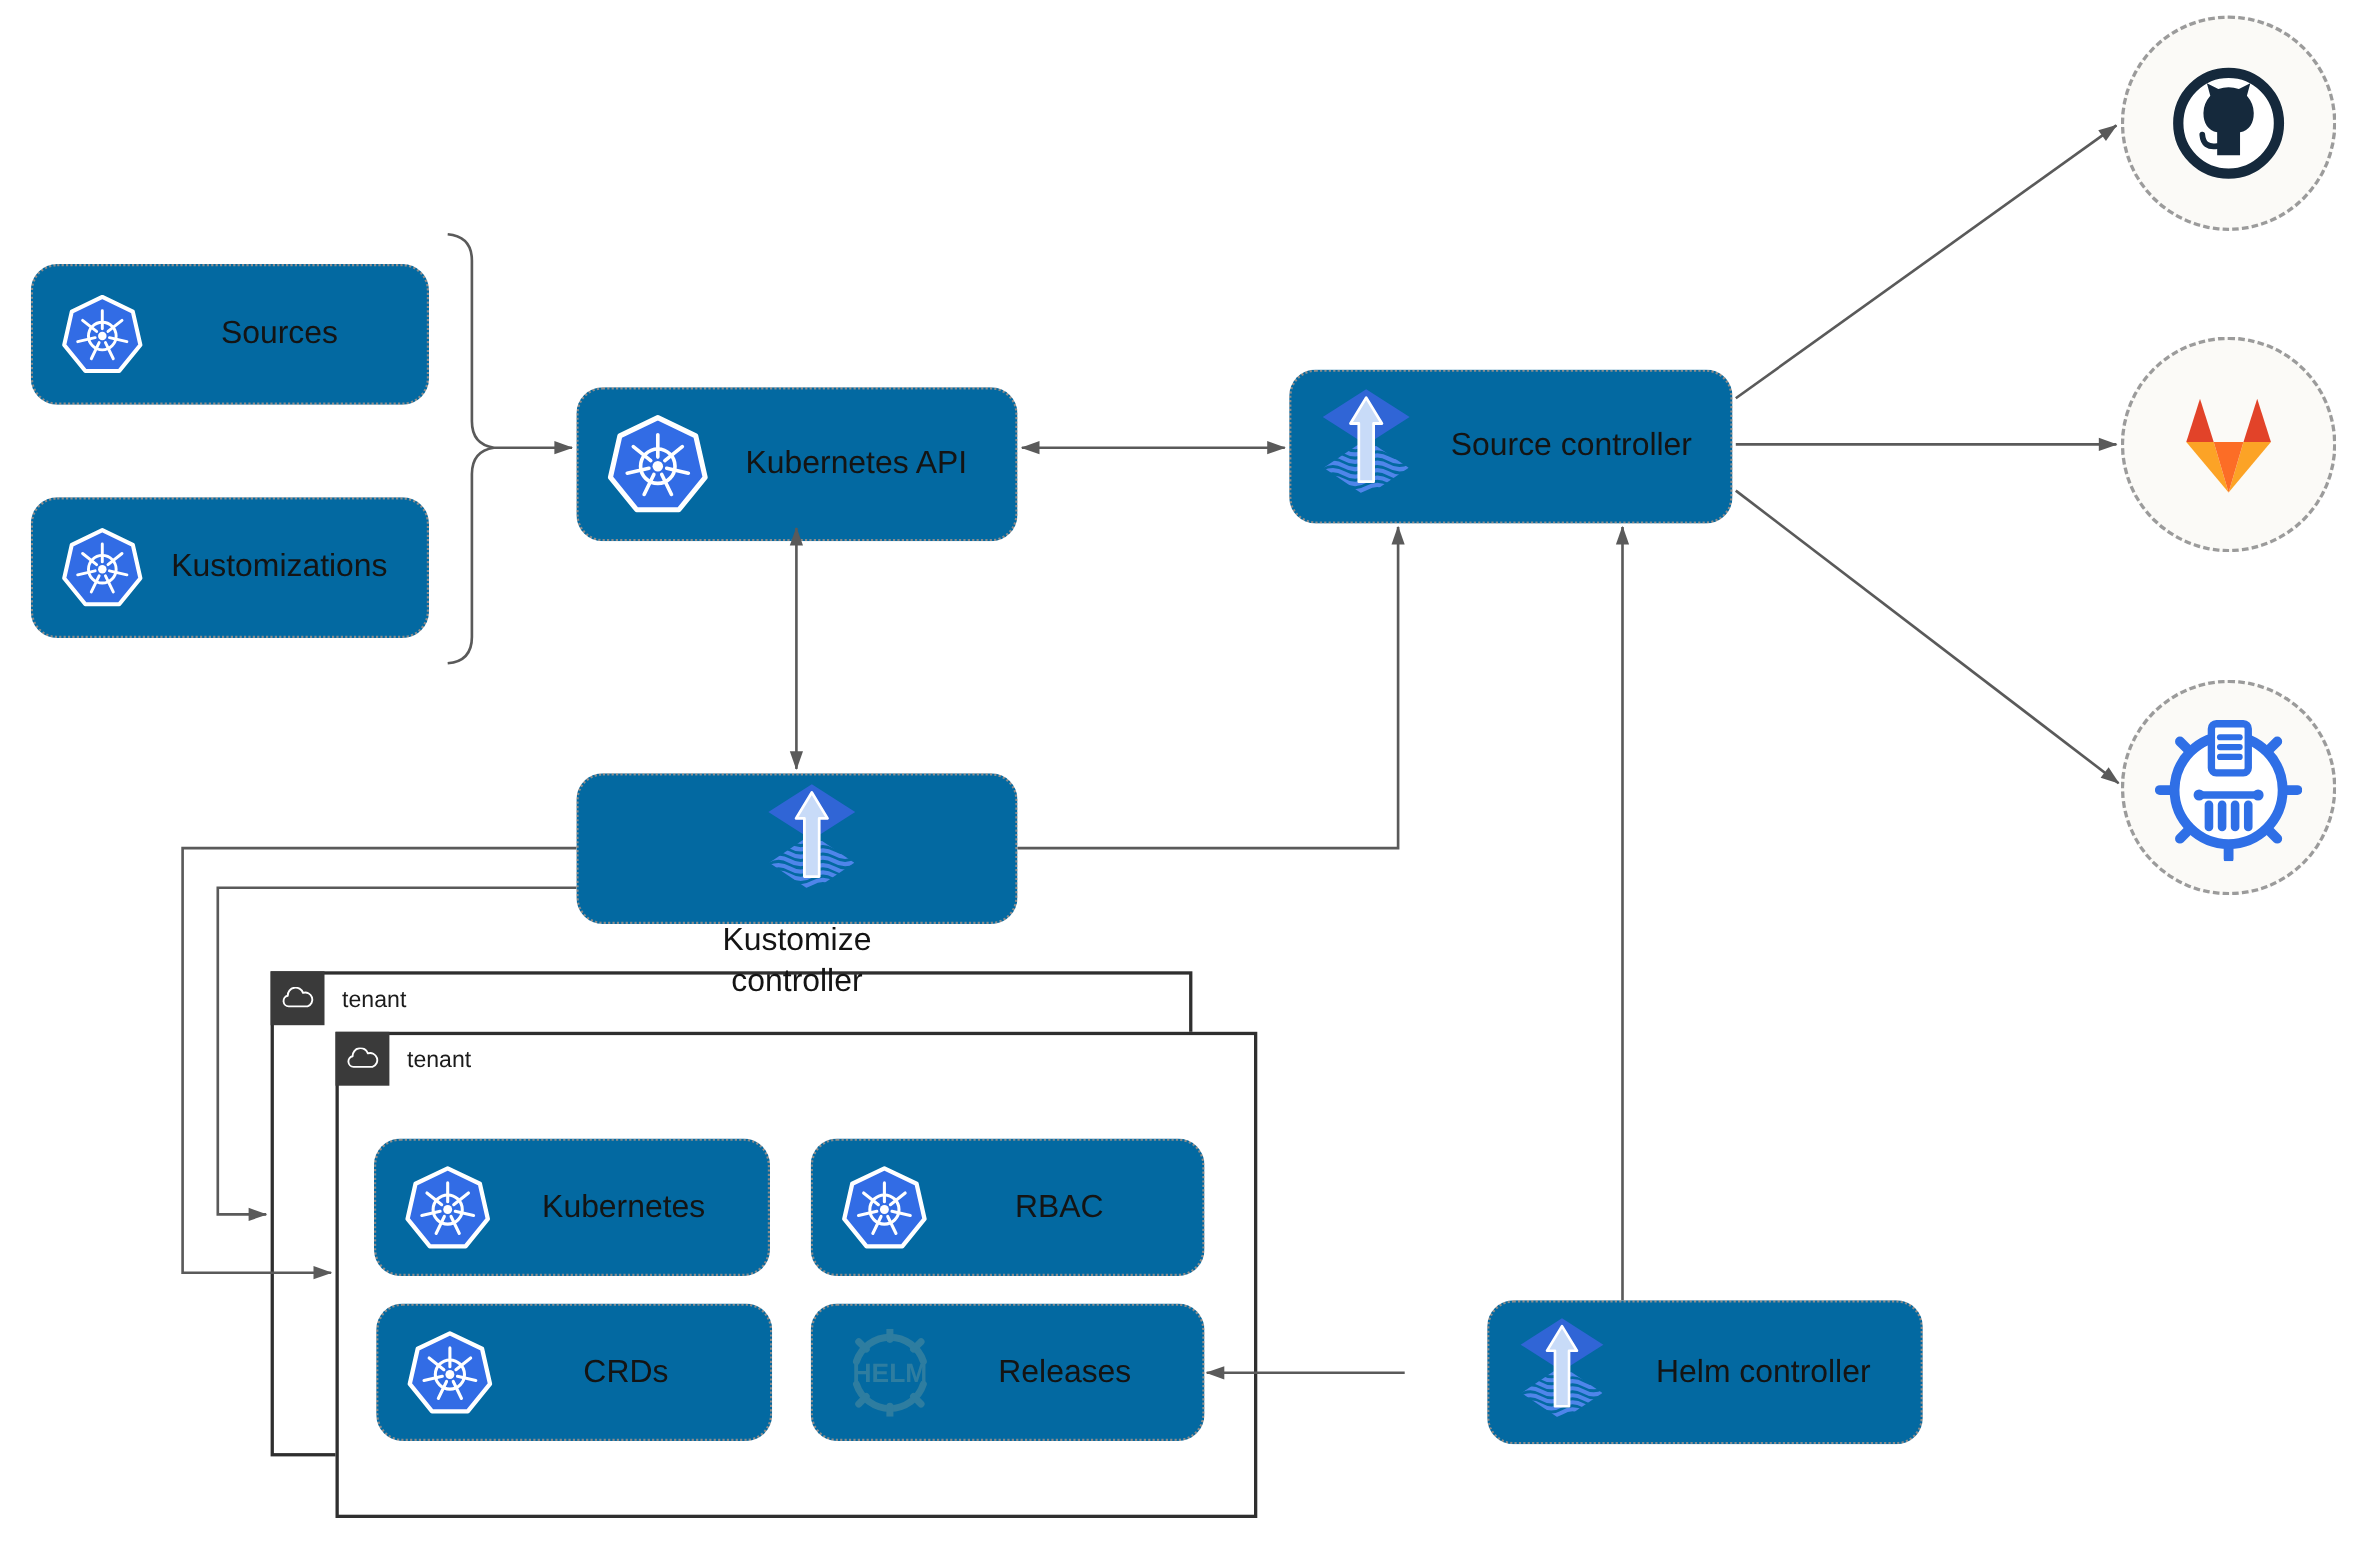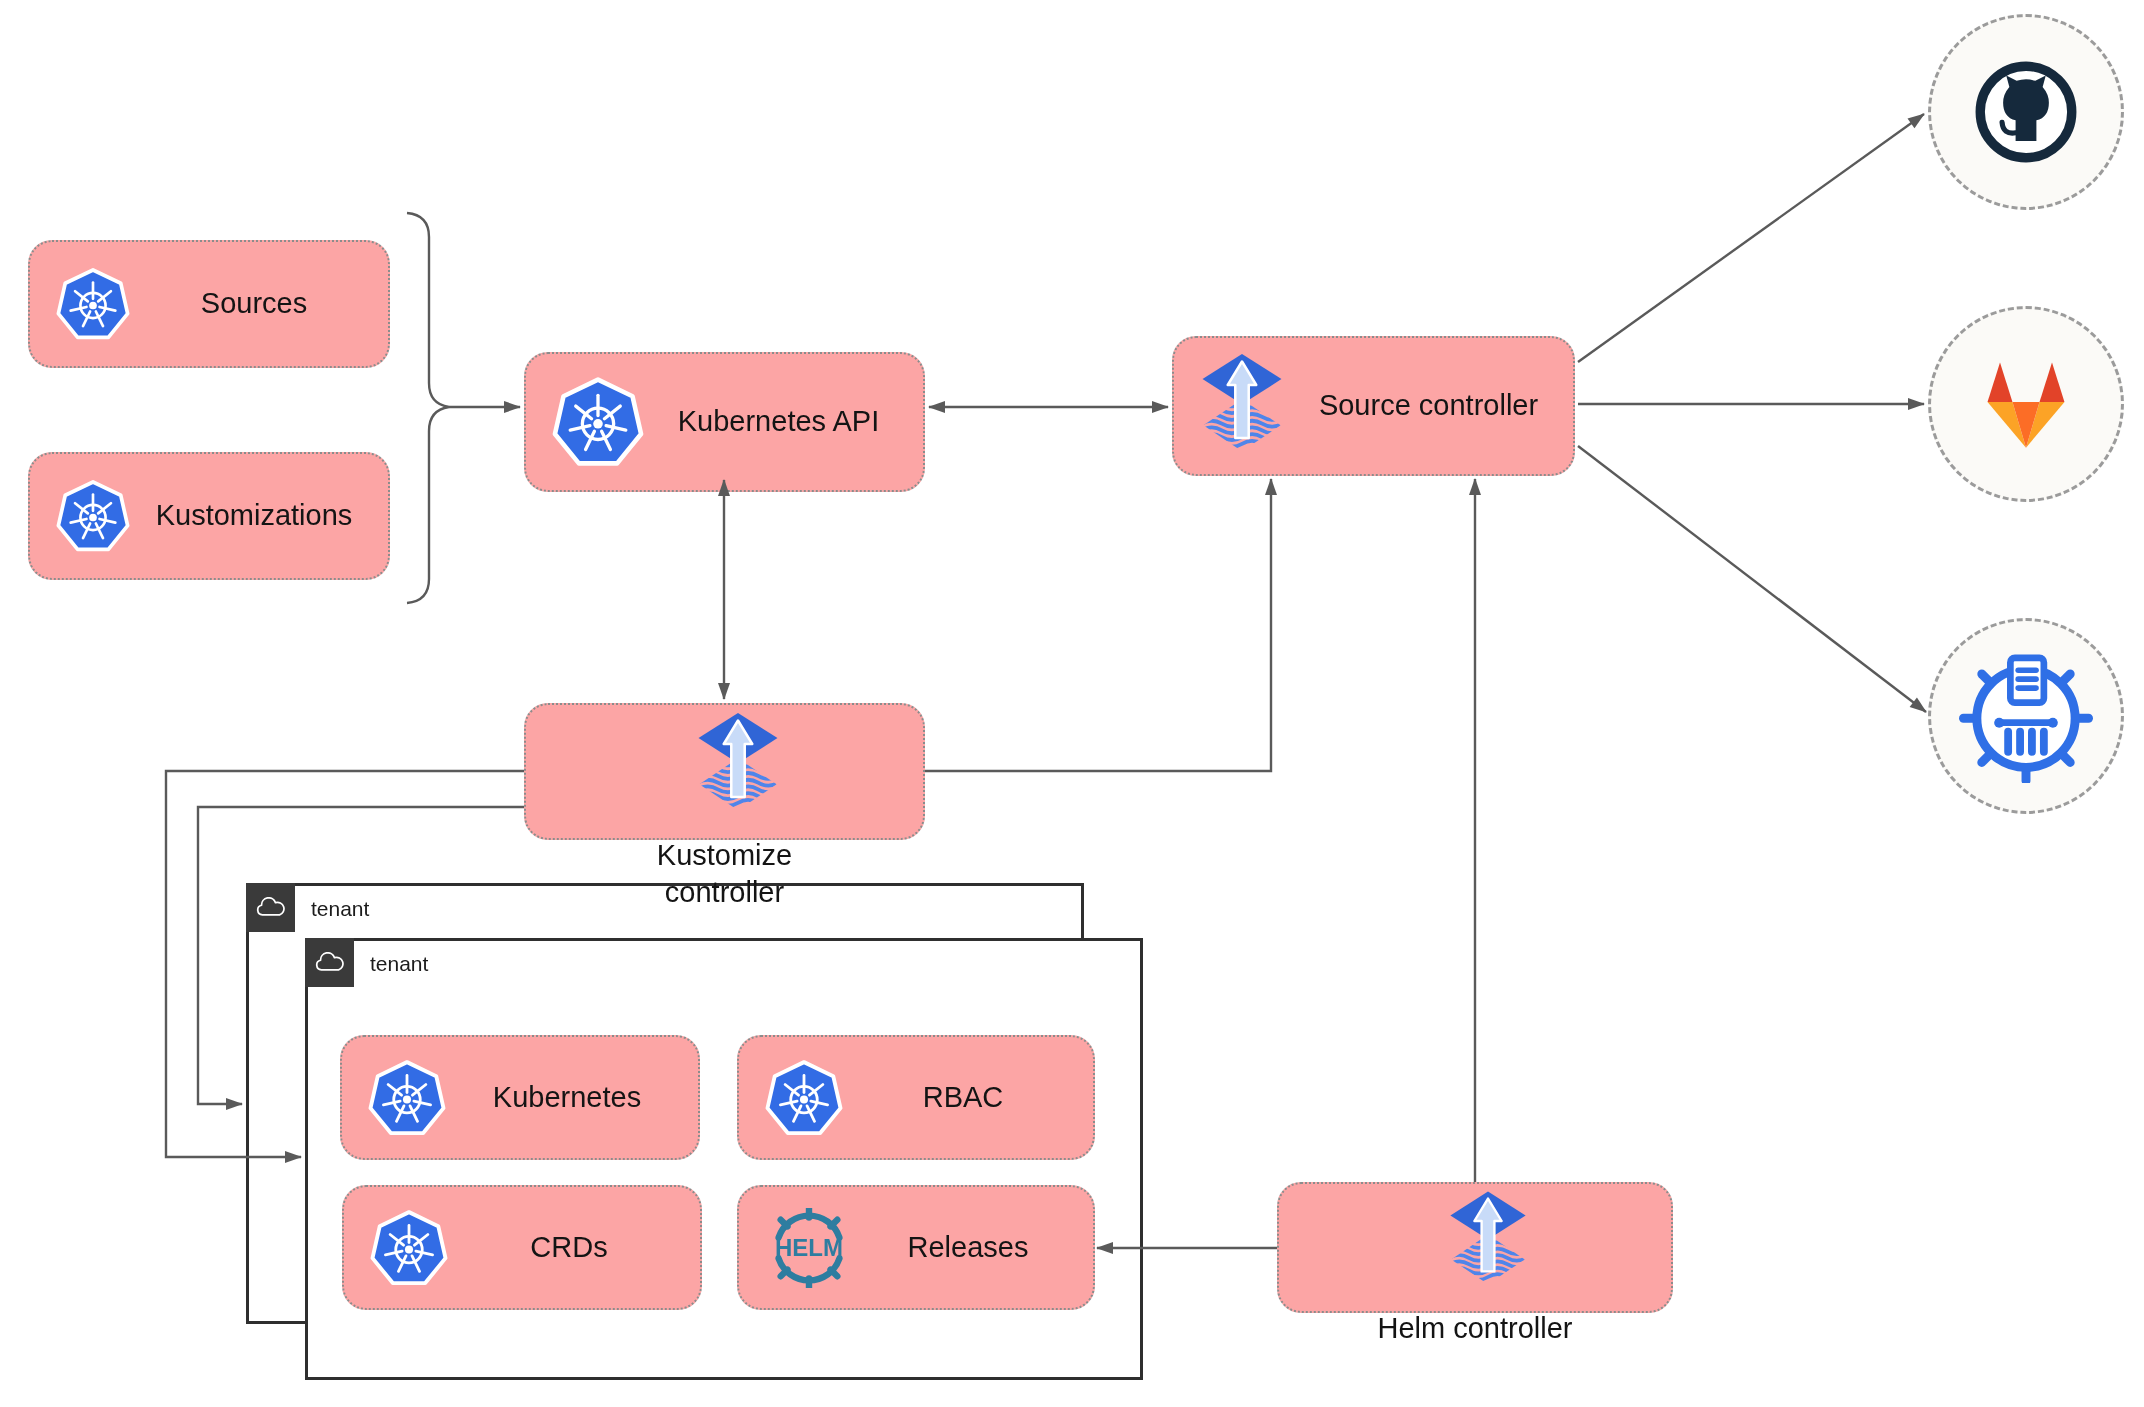--- a/index.html
+++ b/index.html
@@ -3,34 +3,34 @@
 <meta charset="utf-8">
 <style>
   html,body{margin:0;padding:0;background:#ffffff;}
   body{font-family:"Liberation Sans", sans-serif;}
   .canvas{position:relative;width:2144px;height:1407px;background:#ffffff;overflow:hidden;}
 
   
   svg.wires{position:absolute;left:0;top:0;width:2144px;height:1407px;z-index:40;pointer-events:none;}
 
   
-  .node{position:absolute;display:flex;align-items:center;background:#fca5a5;
+  .node{position:absolute;display:flex;align-items:center;background:#0369a1;
         border:2px dotted #8C8C8C;border-radius:24px;z-index:20;box-sizing:border-box;}
   .node .icon-wrap{flex:0 0 auto;margin-left:26px;display:flex;align-items:center;justify-content:center;}
   .node .node-label{flex:1 1 auto;text-align:center;font-size:29px;color:#141414;
         line-height:1.28;padding:0 18px 0 8px;}
   .node.ctrl .node-label{max-width:220px;margin:12px auto;padding:0;}
 
   
   .n-sources        {left:28px;  top:240px;  width:362px; height:128px;}
   .n-kustomizations {left:28px;  top:452px;  width:362px; height:128px;}
   .n-k8s-api        {left:524px; top:352px;  width:401px; height:140px;}
   .n-source-ctrl    {left:1172px;top:336px;  width:403px; height:140px;}
   .n-kustomize-ctrl {left:524px; top:703px;  width:401px; height:137px;flex-direction:column;}
-  .n-helm-ctrl      {left:1277px;top:1182px; width:396px; height:131px;flex-direction:column;}
+  .n-helm-ctrl      {left:1352px;top:1182px; width:396px; height:131px;}
   .n-namespaces     {left:340px; top:1035px; width:360px; height:125px; z-index:22;}
   .n-rbac           {left:737px; top:1035px; width:358px; height:125px; z-index:22;}
   .n-crds           {left:342px; top:1185px; width:360px; height:125px; z-index:22;}
   .n-releases       {left:737px; top:1185px; width:358px; height:125px; z-index:22;}
 
   
   .tenant{position:absolute;background:#ffffff;border:3px solid #2F2F2F;box-sizing:border-box;}
   .tenant-back {left:246px;top:883px;width:838px;height:441px;z-index:10;}
   .tenant-front{left:305px;top:938px;width:838px;height:442px;z-index:11;}
   .tenant-tab{position:absolute;left:-3px;top:-3px;width:49px;height:49px;background:#3A3A3A;

